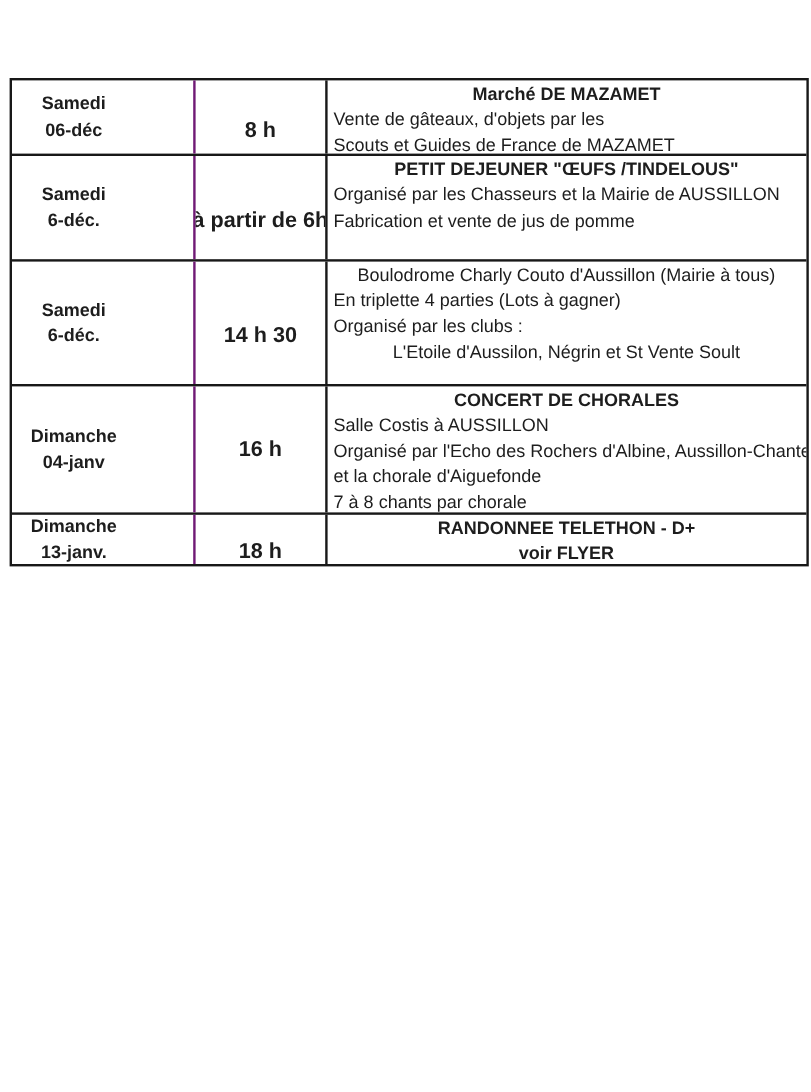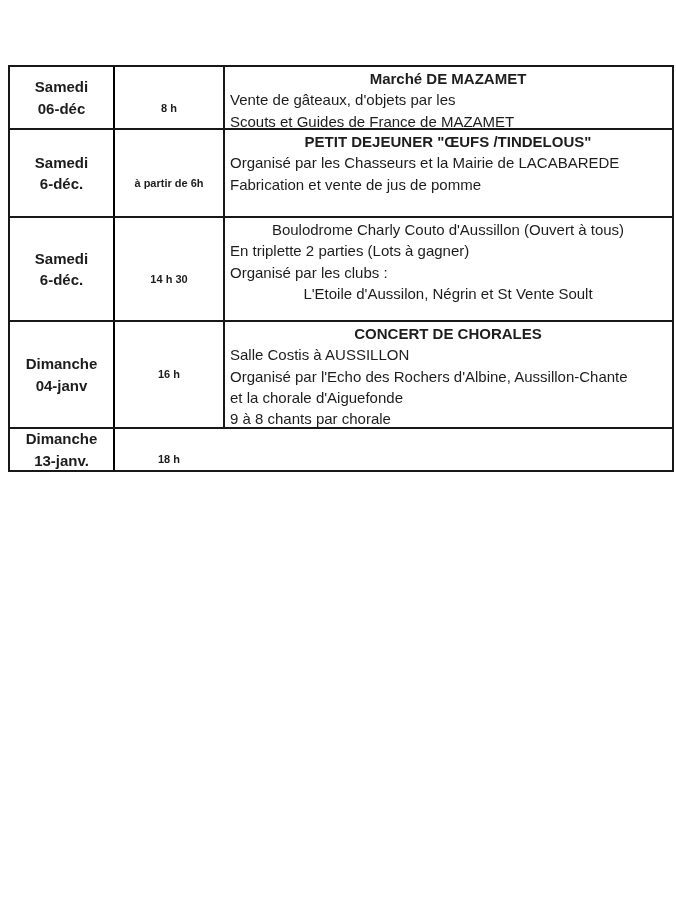--- a/index.html
+++ b/index.html
@@ -48,29 +48,30 @@
     flex-direction: column;
     justify-content: center;
     align-items: center;
     text-align: center;
     font-weight: bold;
     font-size: 15px;
     line-height: 21.5px;
   }
   .cell-time {
     width: 110px;
-    border-left: 2px solid #000000;
+    border-left: 2px solid #701a75;
     display: flex;
     flex-direction: column;
     justify-content: center;
     align-items: center;
     text-align: center;
     font-weight: bold;
-    font-size: 11px;
+    font-size: 18px;
     line-height: 21.5px;
+    margin-left: 48px;
   }
   .cell-desc {
     flex: 1;
     border-left: 2px solid #181818;
     padding: 1px 6px 0 5px;
     font-size: 15px;
     line-height: 21.3px;
   }
   .time-spacer {
     display: block;
@@ -108,64 +109,68 @@
       <div class="cell cell-date">
         <span class="line">Samedi</span>
         <span class="line">6-déc.</span>
       </div>
       <div class="cell cell-time">
         <span class="time-spacer"></span>
         <span class="line">à partir de 6h</span>
       </div>
       <div class="cell cell-desc">
         <div class="line t-center t-bold">PETIT DEJEUNER "ŒUFS /TINDELOUS"</div>
-        <div class="line">Organisé par les Chasseurs et la Mairie de LACABAREDE</div>
+        <div class="line">Organisé par les Chasseurs et la Mairie de AUSSILLON</div>
         <div class="line">Fabrication et vente de jus de pomme</div>
       </div>
     </div>
 
     <div class="row row-3">
       <div class="cell cell-date">
         <span class="line">Samedi</span>
         <span class="line">6-déc.</span>
       </div>
       <div class="cell cell-time">
         <span class="time-spacer"></span>
         <span class="line">14 h 30</span>
       </div>
       <div class="cell cell-desc">
-        <div class="line t-center">Boulodrome Charly Couto d'Aussillon (Ouvert à tous)</div>
-        <div class="line">En triplette 2 parties (Lots à gagner)</div>
+        <div class="line t-center">Boulodrome Charly Couto d'Aussillon (Mairie à tous)</div>
+        <div class="line">En triplette 4 parties (Lots à gagner)</div>
         <div class="line">Organisé par les clubs :</div>
         <div class="line t-center">L'Etoile d'Aussilon, Négrin et St Vente Soult</div>
       </div>
     </div>
 
     <div class="row row-4">
       <div class="cell cell-date">
         <span class="line">Dimanche</span>
         <span class="line">04-janv</span>
       </div>
       <div class="cell cell-time">
         <span class="line">16 h</span>
       </div>
       <div class="cell cell-desc">
         <div class="line t-center t-bold">CONCERT DE CHORALES</div>
         <div class="line">Salle Costis à AUSSILLON</div>
         <div class="line">Organisé par l'Echo des Rochers d'Albine, Aussillon-Chante</div>
         <div class="line">et la chorale d'Aiguefonde</div>
-        <div class="line">9 à 8 chants par chorale</div>
+        <div class="line">7 à 8 chants par chorale</div>
       </div>
     </div>
 
     <div class="row row-5">
       <div class="cell cell-date">
         <span class="line">Dimanche</span>
         <span class="line">13-janv.</span>
       </div>
       <div class="cell cell-time">
         <span class="time-spacer"></span>
         <span class="line">18 h</span>
       </div>
+      <div class="cell cell-desc">
+        <div class="line t-center t-bold">RANDONNEE TELETHON - D+</div>
+        <div class="line t-center t-bold">voir FLYER</div>
+      </div>
     </div>
 
   </div>
 </div>
 
 </body></html>

